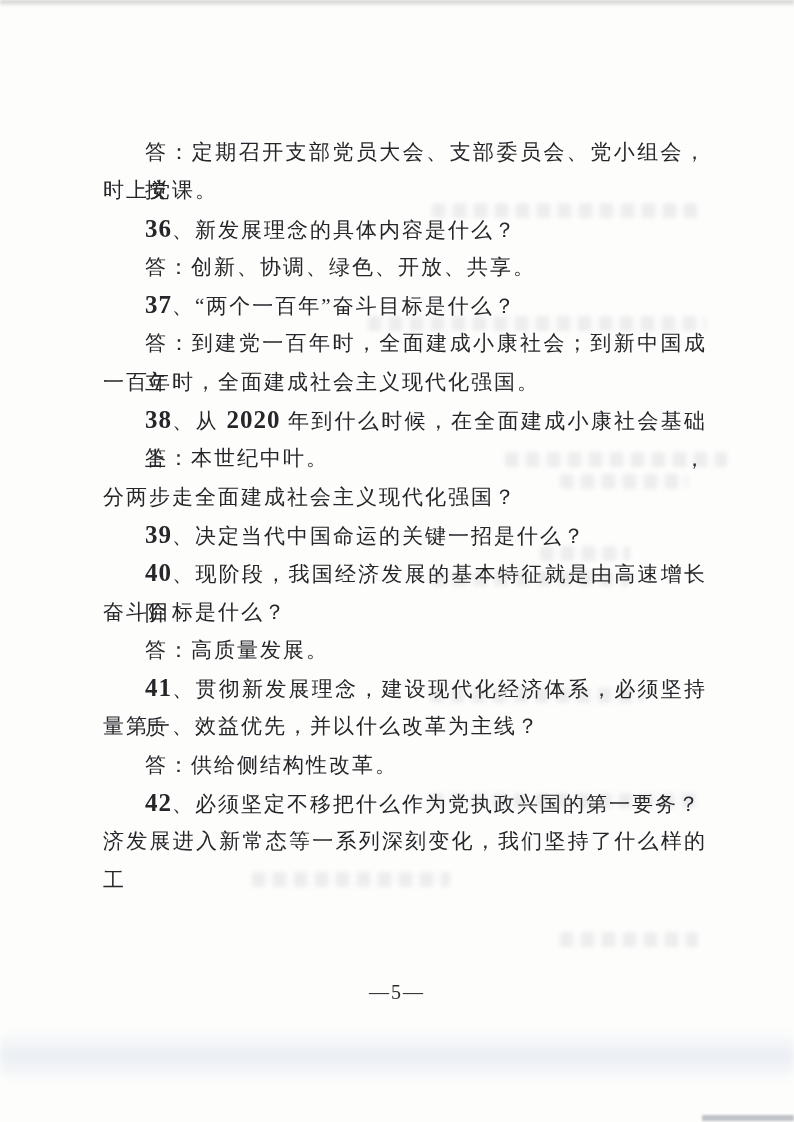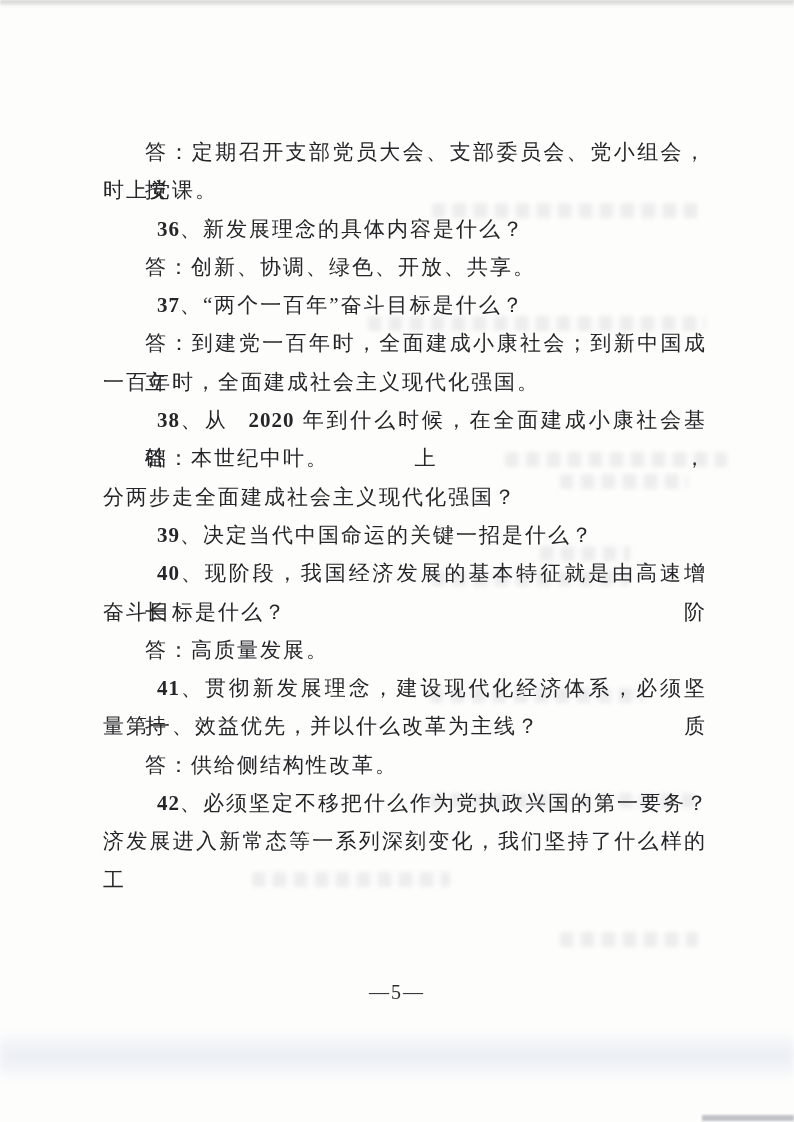--- a/index.html
+++ b/index.html
@@ -72,22 +72,21 @@
     white-space: nowrap;
   }
   .line.indent { padding-left: 42px; }
   .line.full {
     white-space: normal;
     text-align-last: justify;
   }
   .line .num {
     font-weight: 700;
     letter-spacing: 1px;
-    font-size: 21px;
-    margin-left: 12px;
+    font-size: 25px;
   }
   .footer {
     position: absolute;
     top: 977px;
     left: 0;
     width: 794px;
     height: 30px;
     line-height: 30px;
     text-align: center;
     font-size: 20px;

